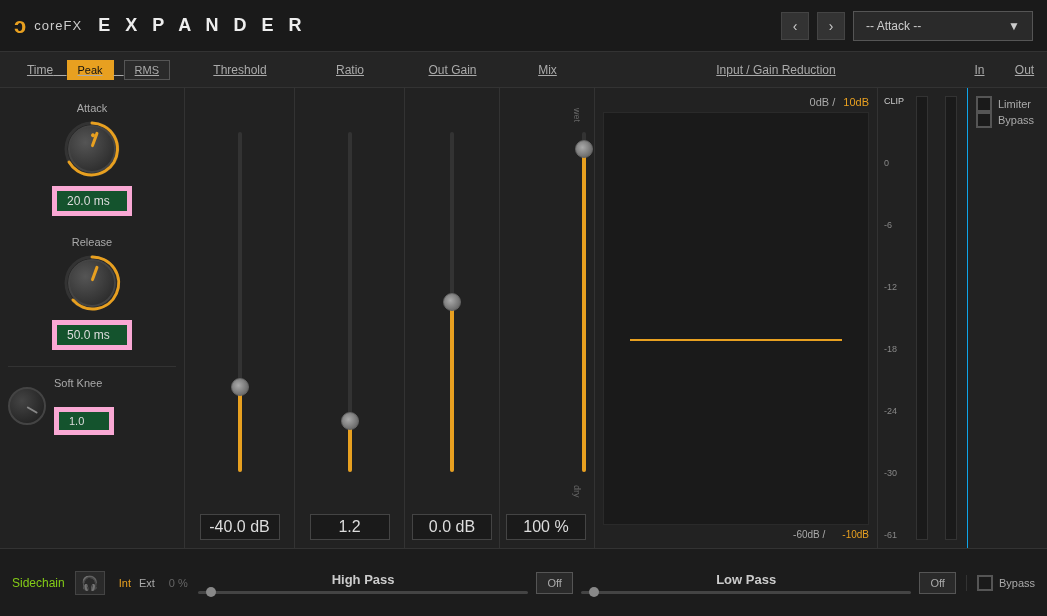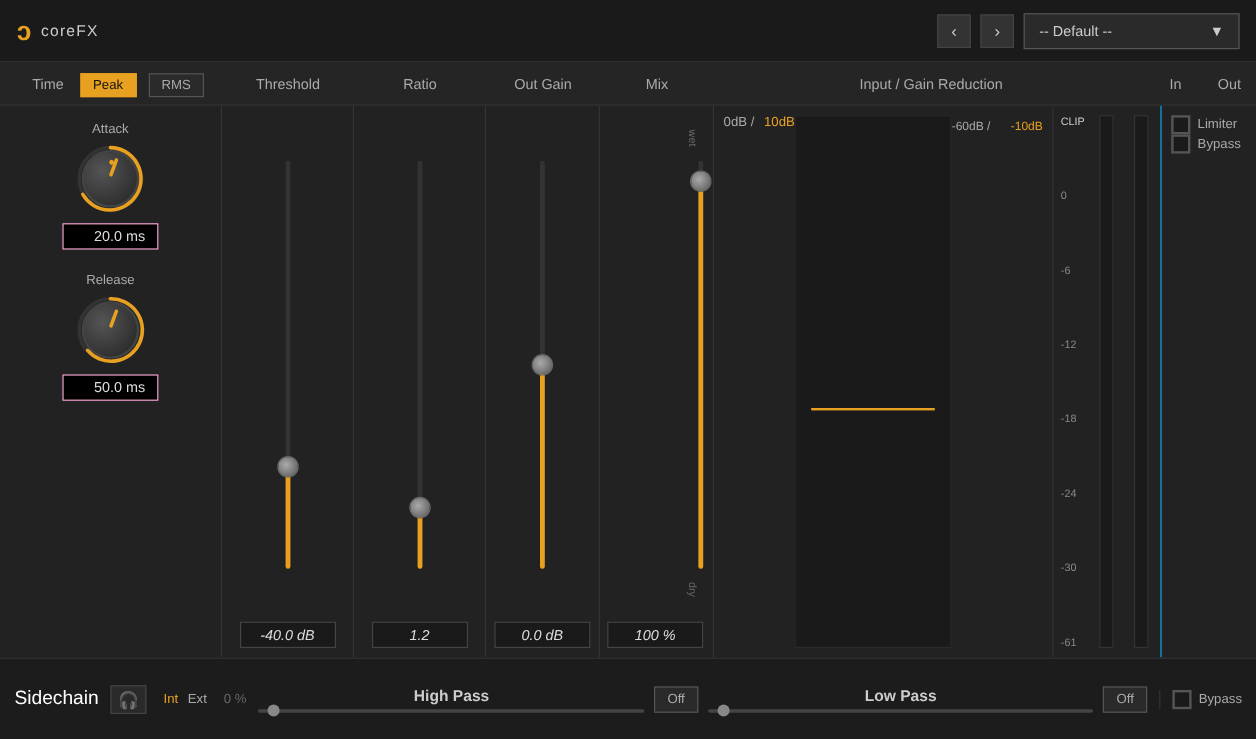--- a/index.html
+++ b/index.html
@@ -140,24 +140,24 @@
       height: 16px;
       background: #e8a020;
       border-radius: 2px;
       top: 4px;
       left: 50%;
       transform: translateX(-50%) rotate(20deg);
       transform-origin: bottom center;
     }
 
     .value-display {
-      background: #000000;
-      border: 1px solid #f9a8d4;
+      background: #14532d;
+      border: 5px solid #f9a8d4;
       color: #ddd;
-      text-align: right;
+      text-align: left;
       padding: 3px 10px;
       font-size: 12px;
       margin-top: 8px;
       min-width: 80px;
     }
 
     .soft-knee-section {
       display: flex;
       align-items: center;
       gap: 8px;
@@ -234,31 +234,30 @@
       transform: translateX(-50%);
       cursor: pointer;
     }
 
     .slider-value {
       background: #1a1a1a;
       border: 1px solid #444;
       color: #ddd;
       text-align: center;
       padding: 3px 6px;
-      font-size: 12px;
+      font-size: 16px;
       margin-top: 6px;
       min-width: 80px;
-      font-style: italic;
     }
 
     
     .meter-panel {
       flex: 1;
       display: flex;
-      flex-direction: row;
+      flex-direction: column;
       padding: 8px;
     }
     .meter-labels {
       display: flex;
       justify-content: flex-end;
       gap: 8px;
       font-size: 11px;
       margin-bottom: 4px;
     }
     .meter-label-0db { color: #aaa; }
@@ -349,22 +348,22 @@
     .bottom-bar {
       height: 68px;
       background: #1c1c1c;
       border-top: 1px solid #333;
       display: flex;
       align-items: center;
       padding: 0 12px;
       gap: 10px;
     }
     .sidechain-label {
-      color: #ffffff;
-      font-size: 16px;
+      color: #84cc16;
+      font-size: 12px;
     }
     .headphones-btn {
       width: 30px;
       height: 24px;
       background: #2a2a2a;
       border: 1px solid #444;
       display: flex;
       align-items: center;
       justify-content: center;
       cursor: pointer;
@@ -450,20 +449,21 @@
       background: #252525;
       height: 36px;
       display: flex;
       align-items: center;
       border-bottom: 1px solid #333;
     }
     .col-header {
       color: #aaa;
       font-size: 12px;
       text-align: center;
+      text-decoration: underline;
     }
 
     .panels-row {
       display: flex;
       flex: 1;
       overflow: hidden;
     }
 
     
     .vu-scale-right {
@@ -477,26 +477,27 @@
   </style>
 </head>
 <body>
 
 <div class="app-container">
 
   <div class="header">
     <div class="logo-area">
       <span class="logo-icon">ↄ</span>
       <span class="brand-text">coreFX</span>
+      <span class="plugin-name">E X P A N D E R</span>
     </div>
     <div class="header-controls">
       <button class="nav-btn">‹</button>
       <button class="nav-btn">›</button>
       <div class="preset-dropdown">
-        <span>-- Default --</span>
+        <span>-- Attack --</span>
         <span>▼</span>
       </div>
     </div>
   </div>
 
   <div class="header-section">
     <div style="width:185px; padding-left:12px;" class="col-header">
       <span>Time</span>
       &nbsp;&nbsp;
       <span class="mode-btn active">Peak</span>
@@ -534,20 +535,27 @@
         <div style="position:relative; width:58px; height:58px; display:flex; align-items:center; justify-content:center;">
           <div class="knob" style="width:48px;height:48px;"></div>
           <svg style="position:absolute;top:0;left:0;" width="58" height="58">
             <circle cx="29" cy="29" r="26" fill="none" stroke="#333" stroke-width="3"></circle>
             <path d="M 29 3 A 26 26 0 1 1 10 46" fill="none" stroke="#e8a020" stroke-width="3" stroke-linecap="round"></path>
           </svg>
         </div>
         <div class="value-display">50.0 ms</div>
       </div>
 
+      <div class="soft-knee-section">
+        <div class="soft-knee-knob" style="width:38px;height:38px;"></div>
+        <div class="soft-knee-info">
+          <span class="knob-label">Soft Knee</span>
+          <div class="value-display" style="min-width:60px;font-size:11px;">1.0</div>
+        </div>
+      </div>
     </div>
 
     <div class="panel slider-panel">
       <div class="vertical-slider-container">
         <div class="vslider-track">
           <div class="vslider-fill" style="height:25%;"></div>
           <div class="vslider-thumb" style="bottom:calc(25% - 9px);"></div>
         </div>
       </div>
       <div class="slider-value">-40.0 dB</div>

